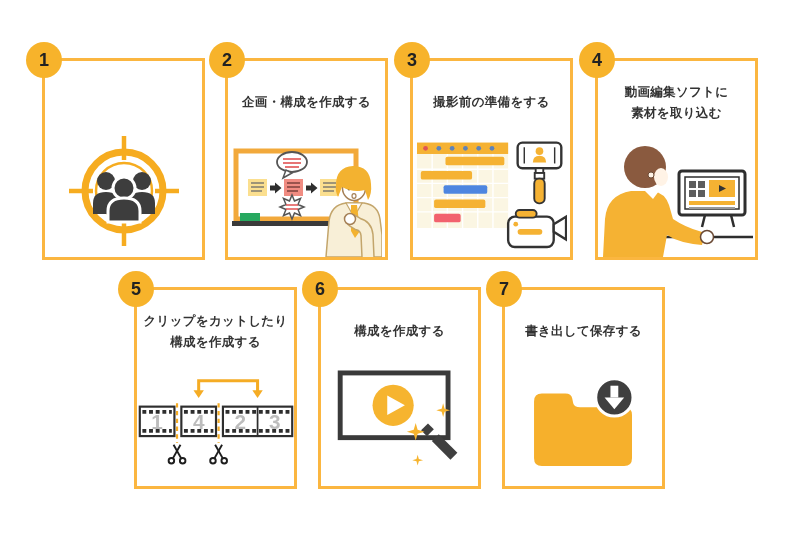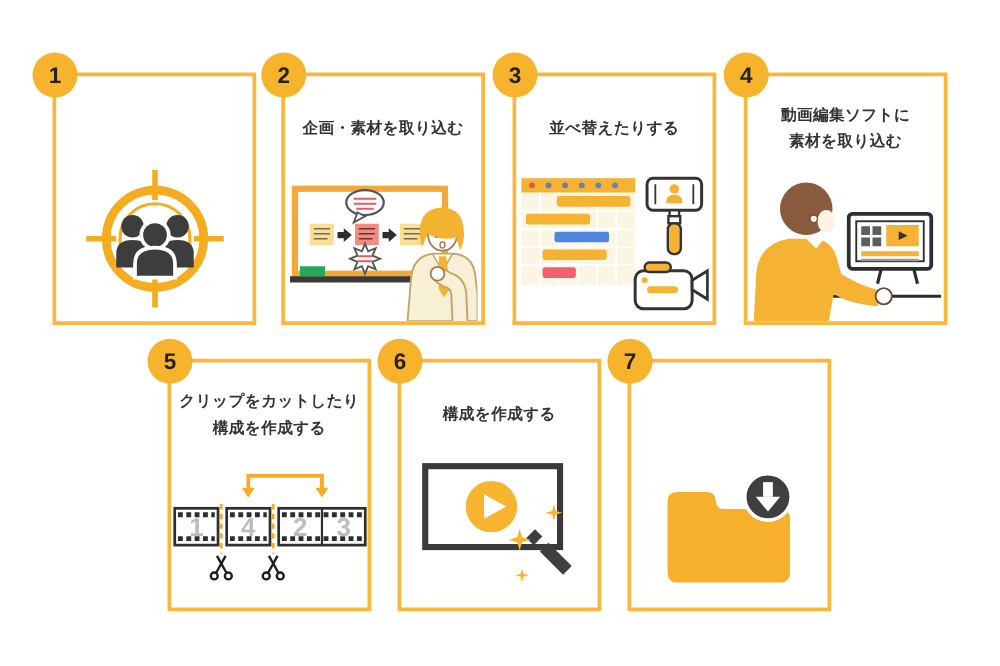--- a/index.html
+++ b/index.html
@@ -62,21 +62,21 @@
           <path d="M61,79 L61,68 Q61,57 74,57 Q87,57 87,68 L87,79 Z"></path>
           <circle cx="56" cy="53" r="11" stroke="#fff" stroke-width="3"></circle>
           <path d="M40,87 L40,76 Q40,63 56,63 Q72,63 72,76 L72,87 Z" stroke="#fff" stroke-width="3"></path>
         </g>
       </svg>
     </div>
   </div>
 
   <div class="card" id="card2">
     <div class="badge">2</div>
-    <div class="title">企画・素材を取り込む</div>
+    <div class="title">企画・構成を作成する</div>
     <div class="illo bottom">
       <svg width="150" height="118" viewBox="0 0 150 118">
         <rect x="4" y="12" width="120" height="68" fill="#fff" stroke="#F2A93B" stroke-width="5"></rect>
         <rect x="0" y="82" width="128" height="5" fill="#3A3A3A"></rect>
         <rect x="8" y="74" width="20" height="8" fill="#27A85F"></rect>
 
         <rect x="16" y="40" width="19" height="17" fill="#FBDF8F"></rect>
         <g stroke="#6B6B6B" stroke-width="1.3">
           <line x1="19" y1="44" x2="32" y2="44"></line>
             <line x1="19" y1="48" x2="32" y2="48"></line>
@@ -123,21 +123,21 @@
           <circle cx="127" cy="50" r="1.4" fill="#4A3B2E"></circle>
           <ellipse cx="122" cy="57" rx="2" ry="2.4" fill="#fff" stroke="#A58057" stroke-width="1.2"></ellipse>
           <path d="M104,46 Q104,28 121,27 Q138,27 139,45 Q140,55 136,61 L133,51 Q121,54 110,48 L106,58 Q103,52 104,46 Z" fill="#F3B230"></path>
         </g>
       </svg>
     </div>
   </div>
 
   <div class="card" id="card3">
     <div class="badge">3</div>
-    <div class="title">並べ替えたりする</div>
+    <div class="title">撮影前の準備をする</div>
     <div class="illo">
       <svg width="150" height="116" viewBox="0 0 158 122">
         <g>
           <rect x="0" y="10" width="96" height="90" fill="#FBF6E3"></rect>
           <rect x="0" y="10" width="96" height="12" fill="#F5B233"></rect>
           <circle cx="9" cy="16" r="2.5" fill="#E05555"></circle>
           <circle cx="23" cy="16" r="2.5" fill="#5F83B8"></circle>
           <circle cx="37" cy="16" r="2.5" fill="#5F83B8"></circle>
           <circle cx="51" cy="16" r="2.5" fill="#5F83B8"></circle>
           <circle cx="65" cy="16" r="2.5" fill="#5F83B8"></circle>
@@ -279,20 +279,21 @@
           <path d="M80,54 L82,61 L89,63 L82,65 L80,72 L78,65 L71,63 L78,61 Z"></path>
           <path d="M108,34 L109.5,39.5 L115,41 L109.5,42.5 L108,48 L106.5,42.5 L101,41 L106.5,39.5 Z"></path>
           <path d="M82,86.5 L83.2,90.8 L87.5,92 L83.2,93.2 L82,97.5 L80.8,93.2 L76.5,92 L80.8,90.8 Z"></path>
         </g>
       </svg>
     </div>
   </div>
 
   <div class="card" id="card7">
     <div class="badge">7</div>
+    <div class="title">書き出して保存する</div>
     <div class="illo">
       <svg width="116" height="96" viewBox="0 0 118 98">
         <path fill="#F6B02C" d="M8,30 Q8,22 16,22 L40,22 Q46,22 47,27 L48,32 Q49,36 55,36 L100,36 Q108,36 108,44 L108,88 Q108,96 100,96 L16,96 Q8,96 8,88 Z"></path>
         <circle cx="90" cy="26" r="19" fill="#3F3F3F" stroke="#ffffff" stroke-width="3"></circle>
         <g fill="#ffffff">
           <rect x="86" y="14" width="8" height="12"></rect>
           <path d="M80,26 h20 l-10,12 z"></path>
         </g>
       </svg>
     </div>

